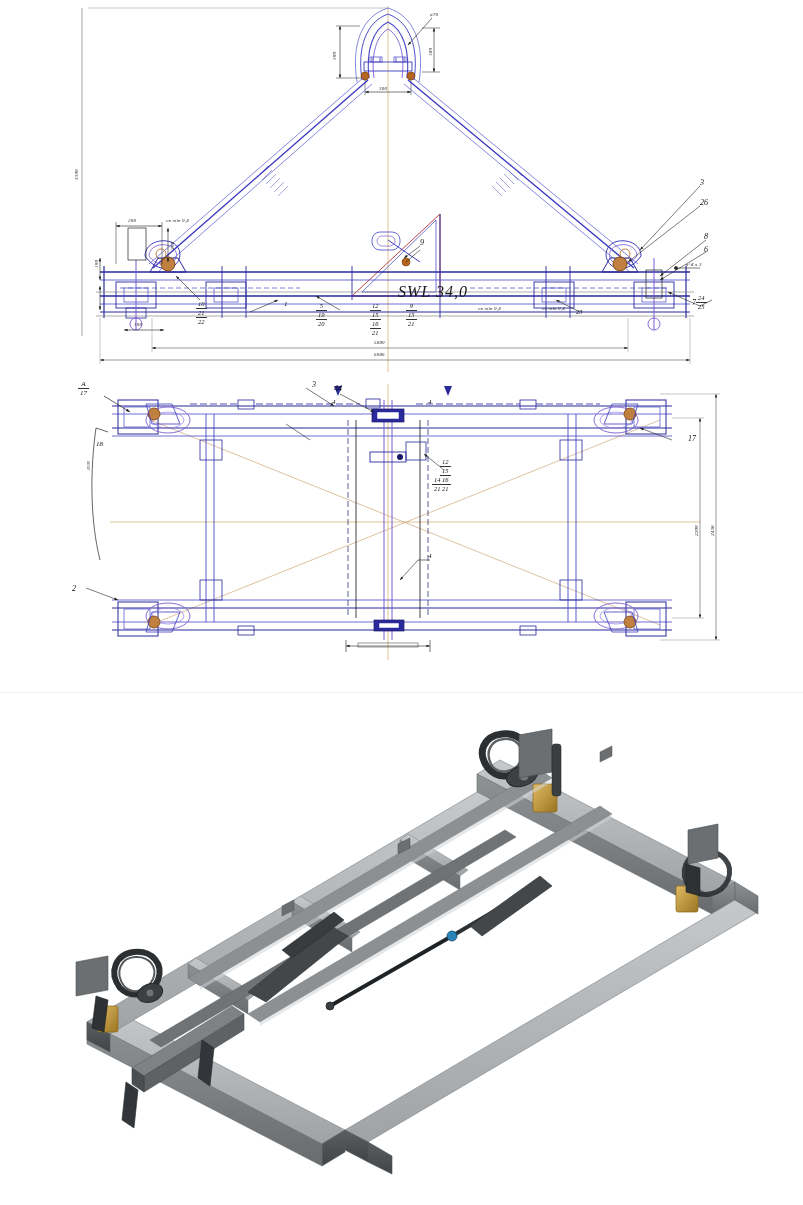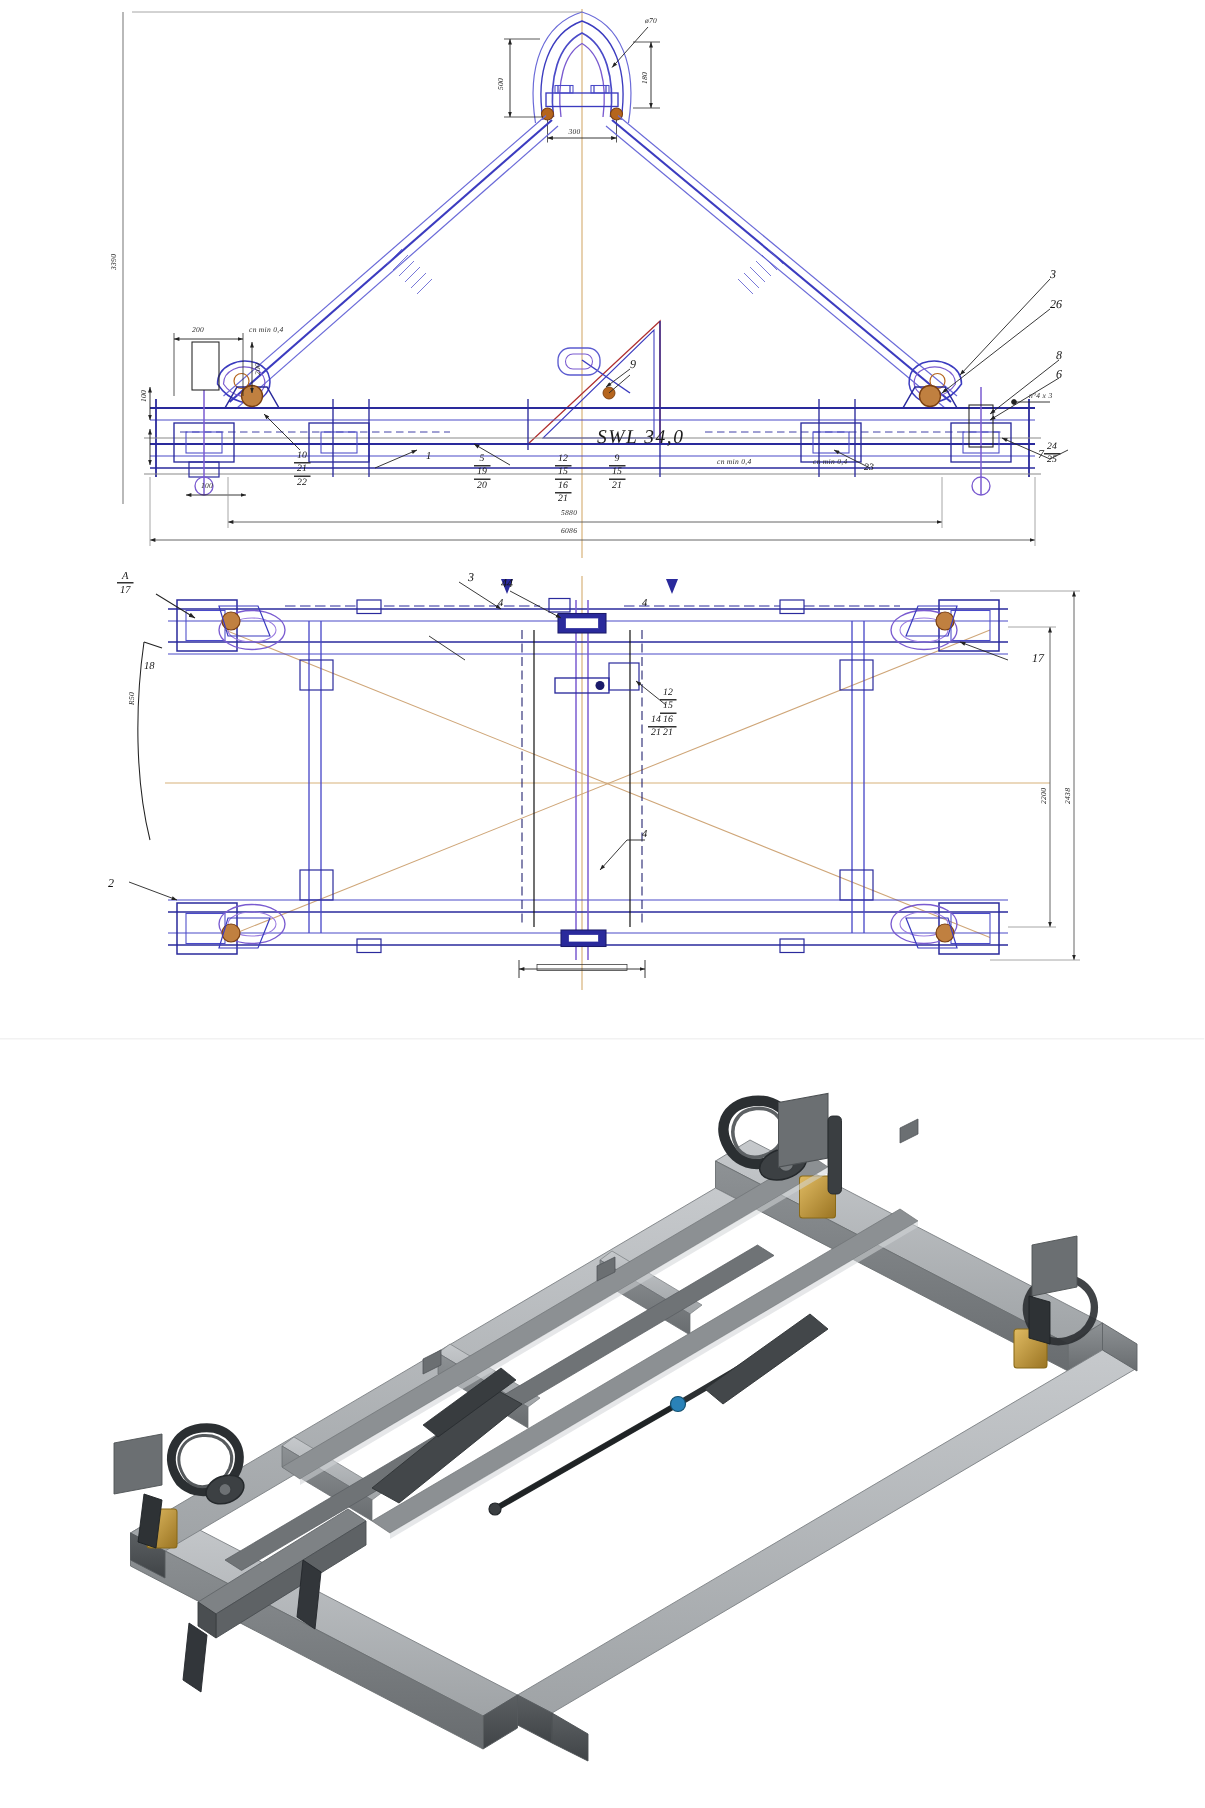--- a/index.html
+++ b/index.html
@@ -15,21 +15,21 @@
 
   .svgwrap{position:absolute;left:0;top:0;width:100%;height:100%;}
   svg{display:block;}
 
   
   .anno{position:absolute;font-family:"Liberation Serif",serif;color:#1a1a1a;
         white-space:nowrap;transform-origin:left top;pointer-events:none;}
   .dim{font-size:5px;letter-spacing:.2px;color:#2a2a2a;font-style:italic;}
   .item{font-size:8px;font-style:italic;color:#111;}
   .item-sm{font-size:7px;font-style:italic;color:#111;}
-  .swl{font-size:13px;font-style:italic;letter-spacing:1px;color:#1b1b1b;
+  .swl{font-size:16px;font-style:italic;letter-spacing:1px;color:#1b1b1b;
        font-family:"Liberation Serif",serif;}
   .vert{transform:rotate(-90deg);}
   .bal{position:absolute;font-size:6.5px;font-style:italic;text-align:center;
        line-height:8px;color:#111;}
   .bal div{border-bottom:1px solid #333;padding:0 2px;}
   .bal div:last-child{border-bottom:none;}
   .sect{position:absolute;font-size:7px;font-style:italic;text-align:center;
         line-height:8px;color:#111;}
   .sect div{padding:0 2px;}
   .sect .a{border-bottom:1px solid #333;}

